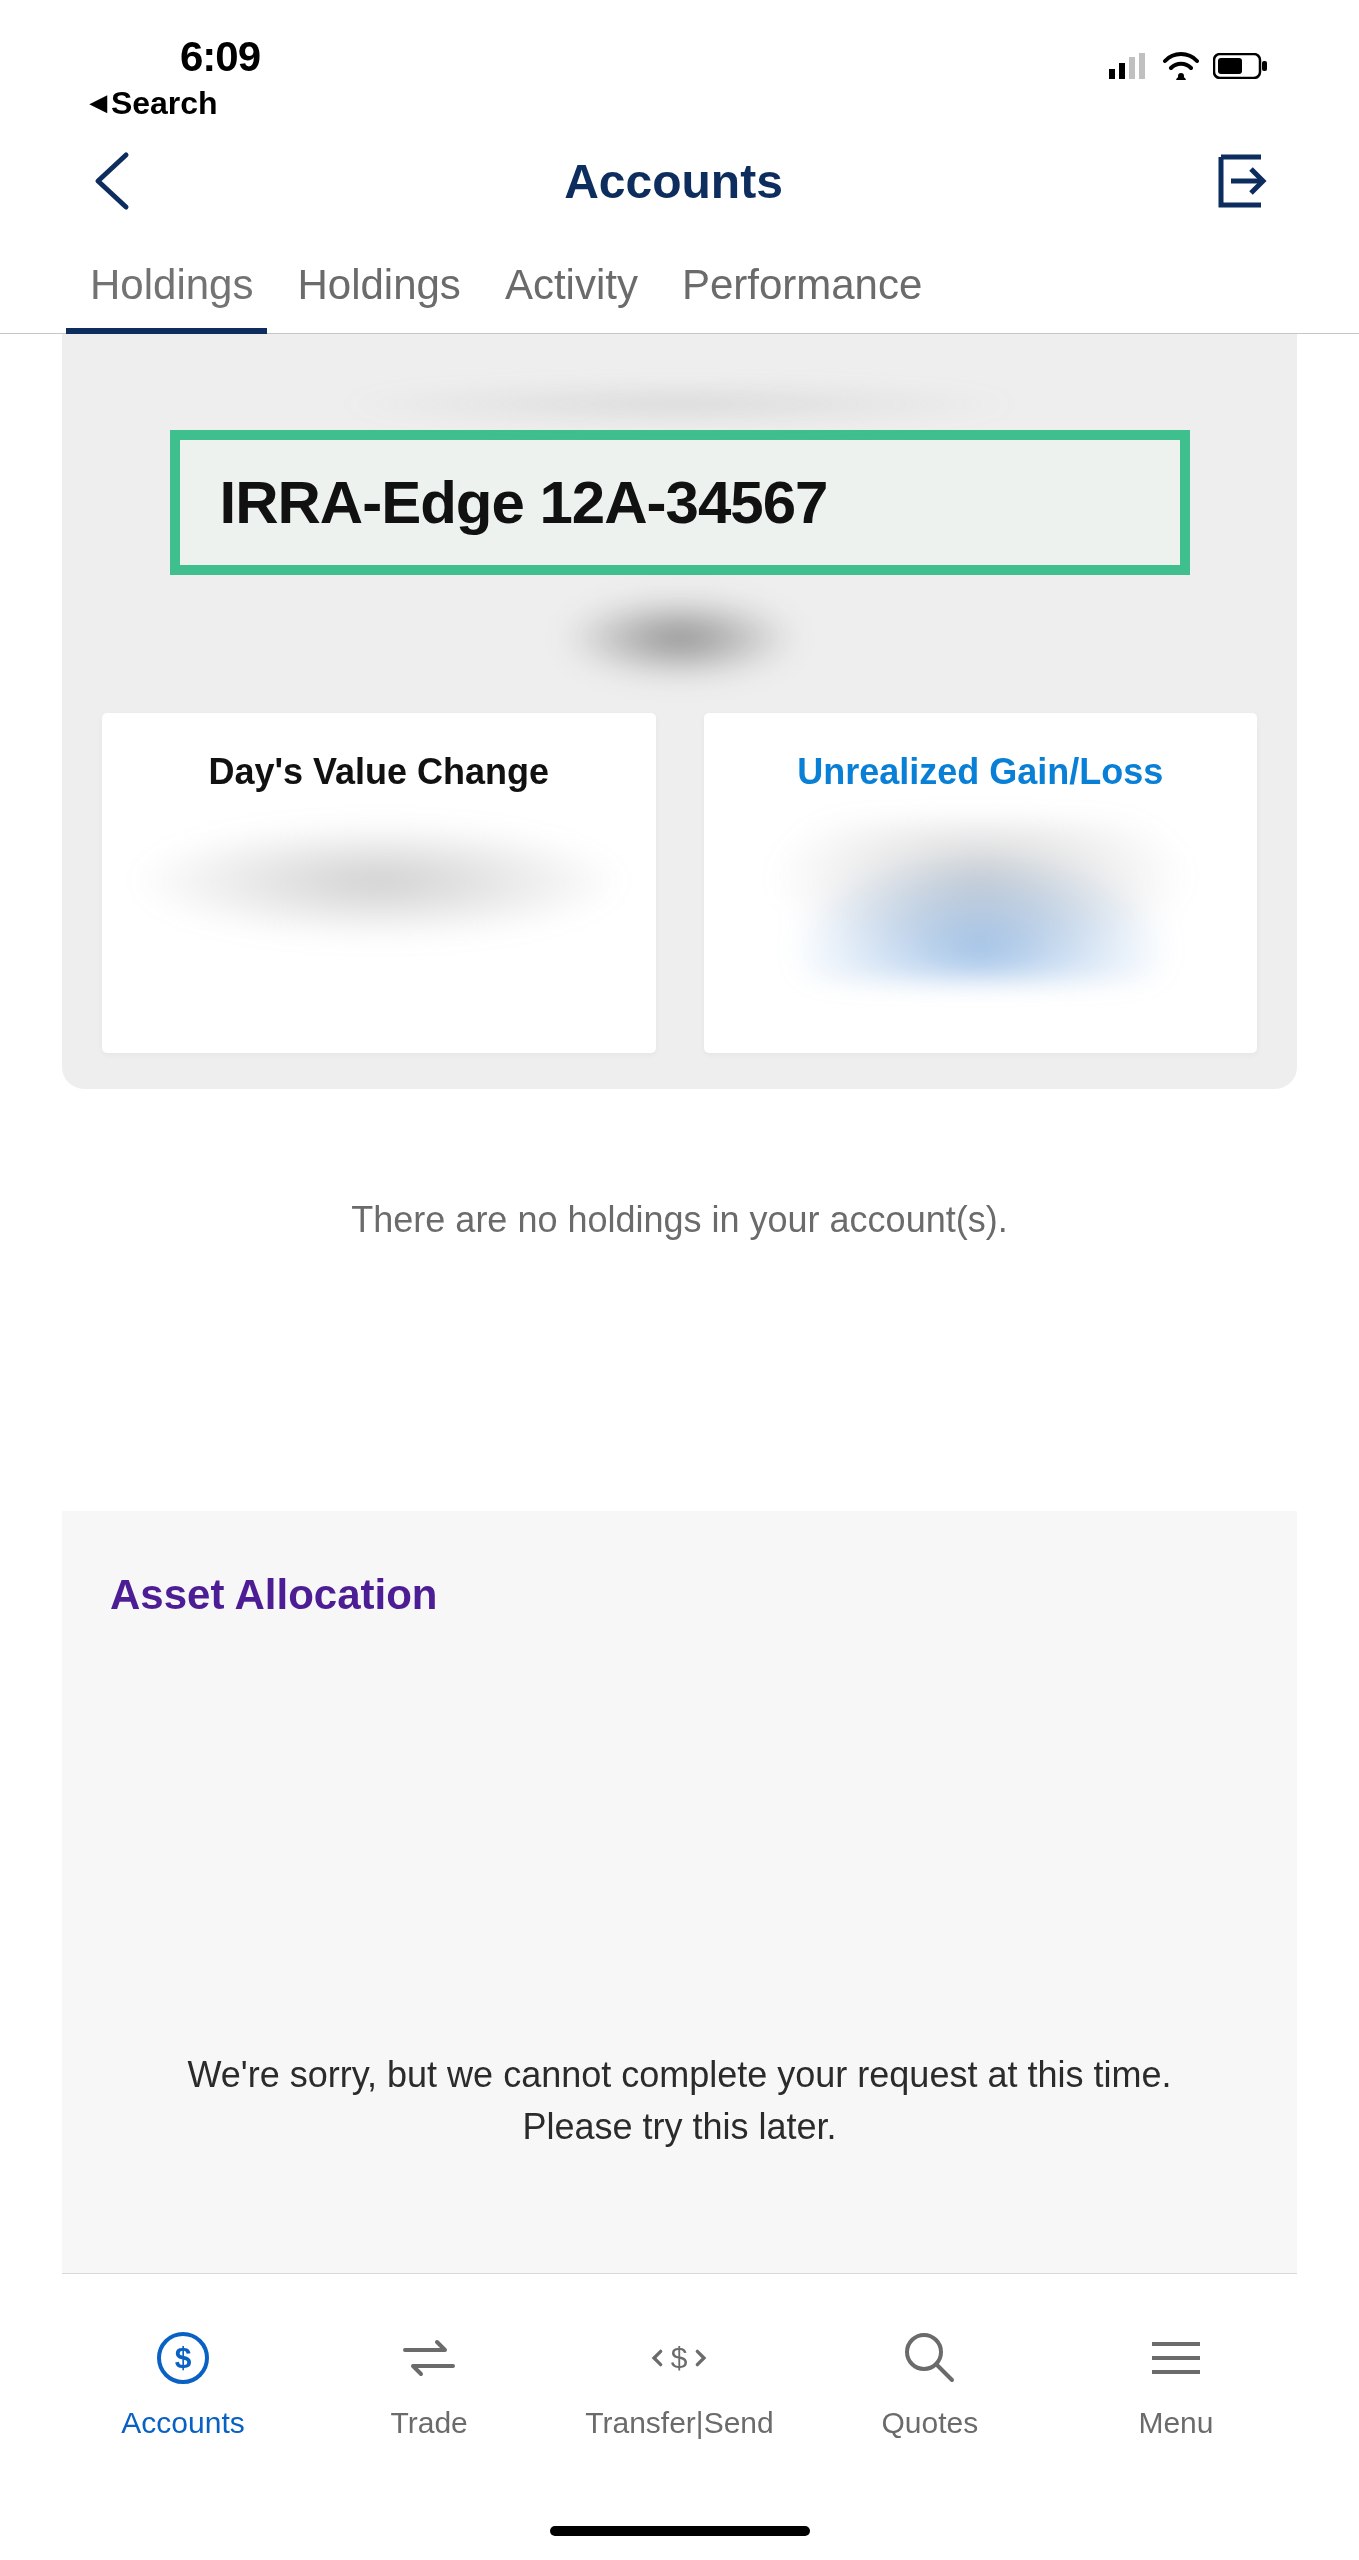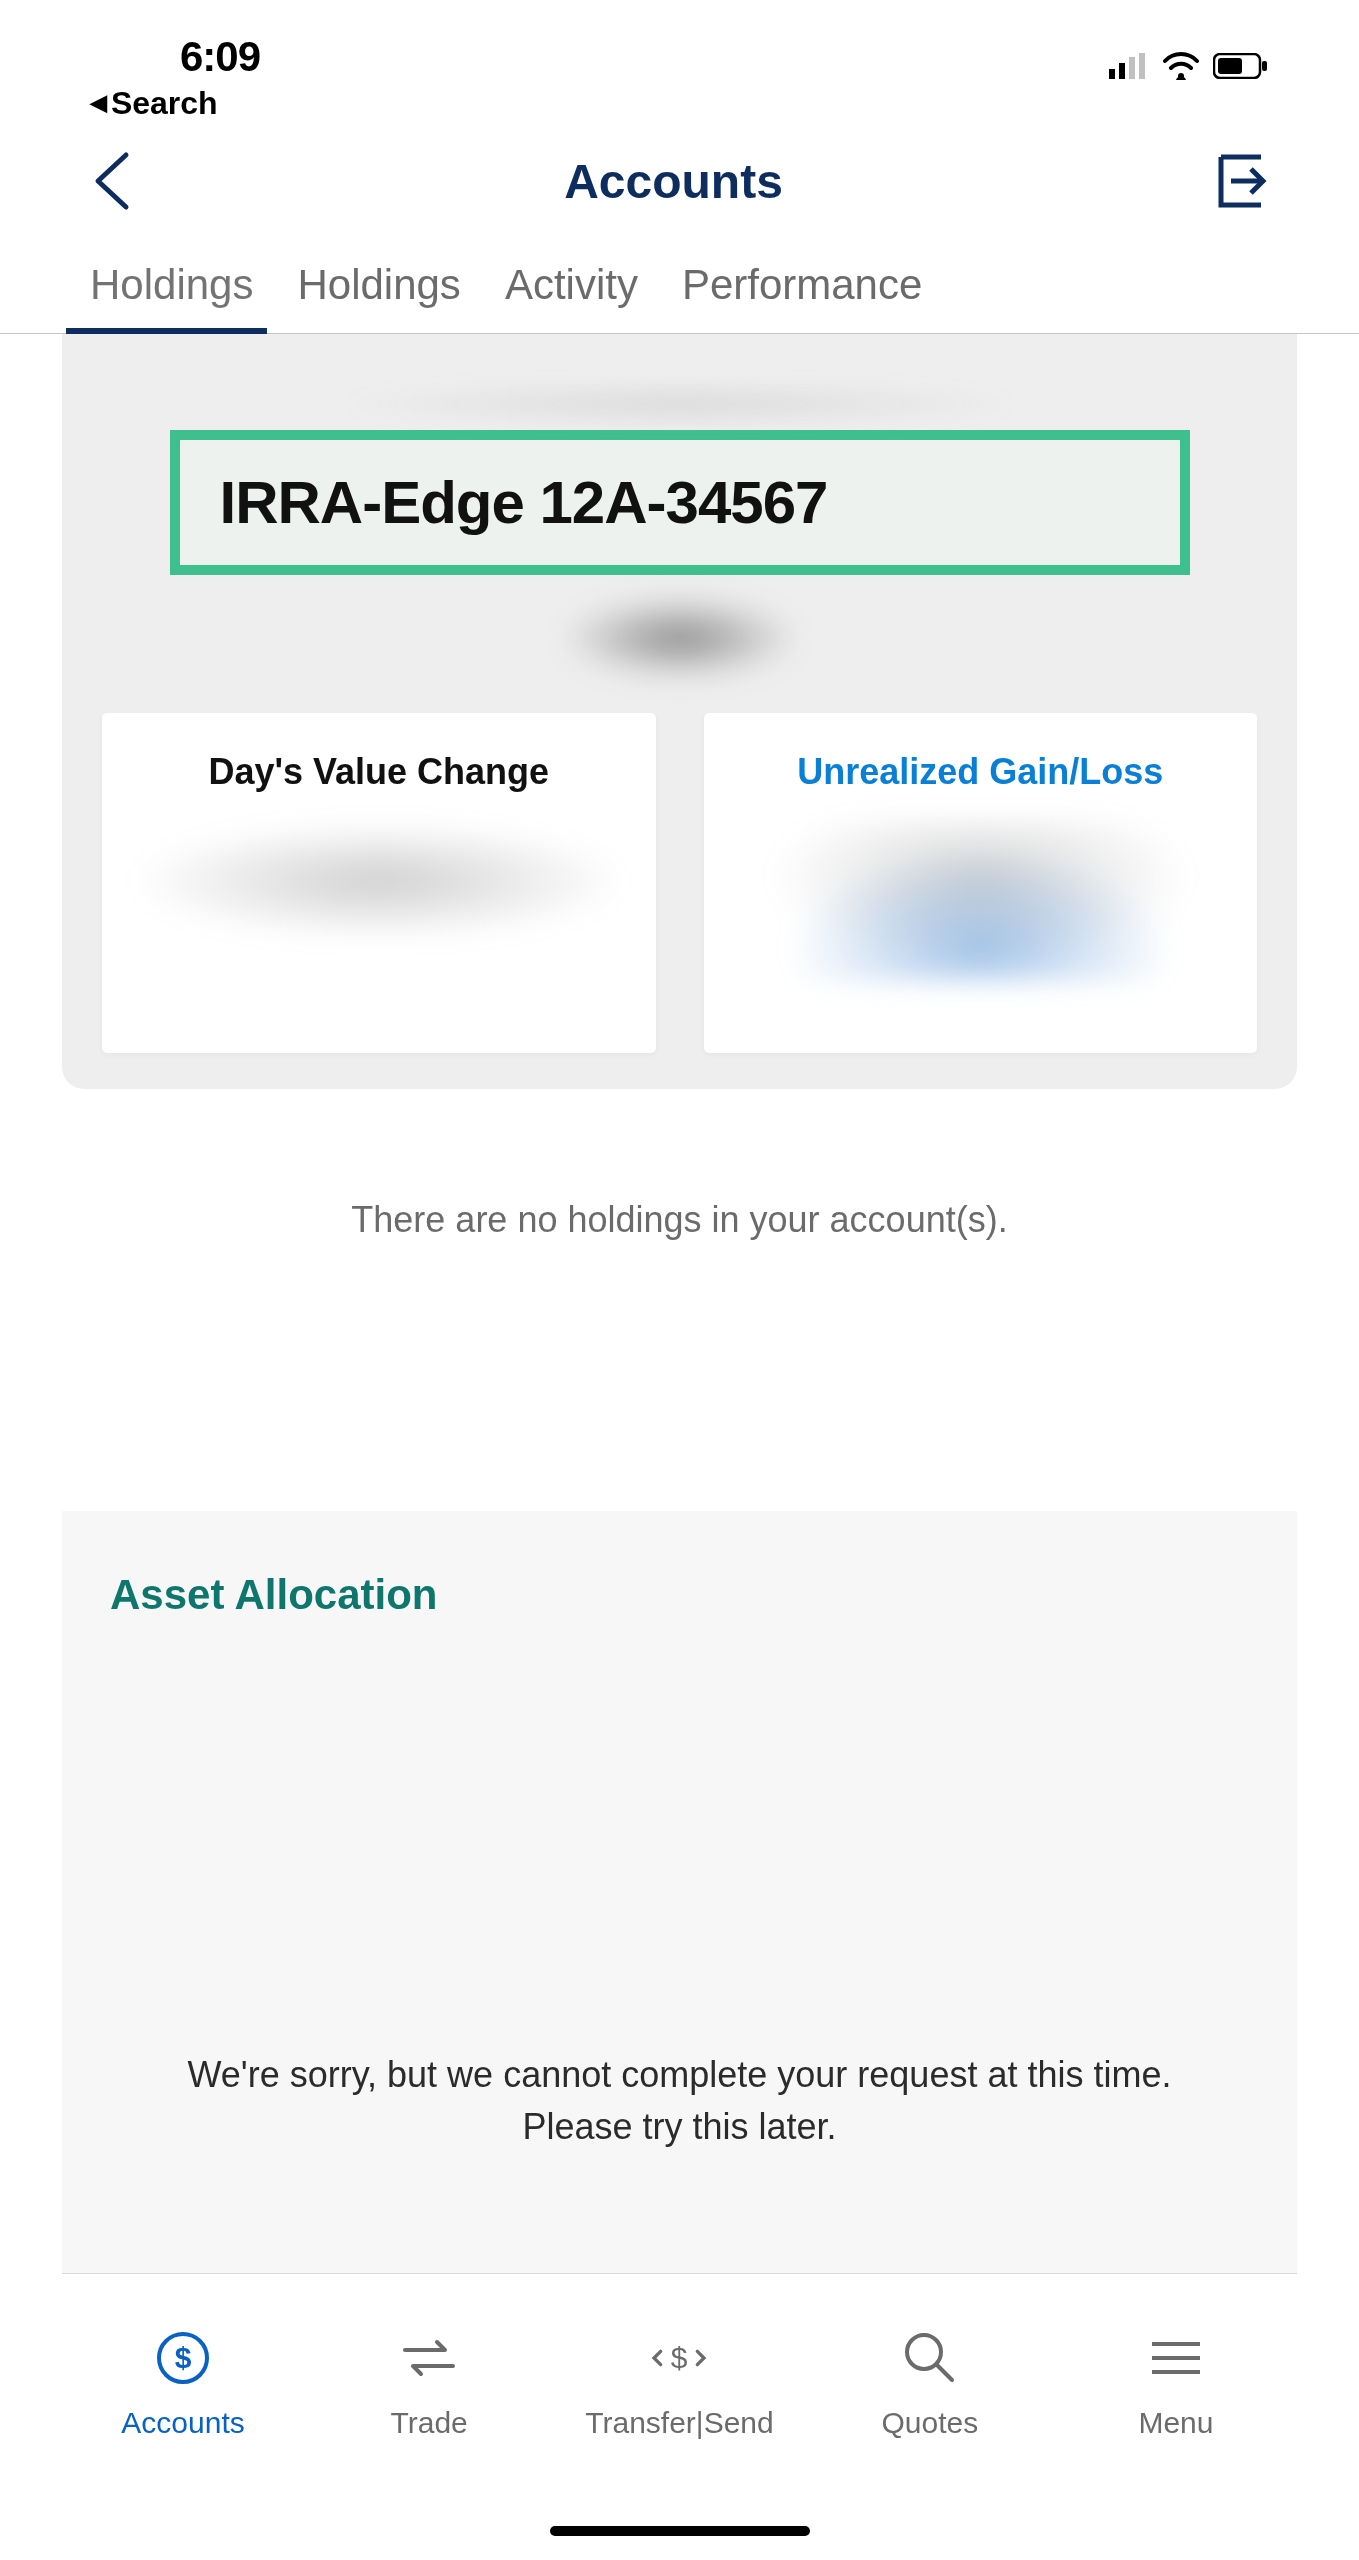--- a/index.html
+++ b/index.html
@@ -170,21 +170,21 @@
     
     .asset-section {
       margin: 270px 62px 0 62px;
       background: #f7f7f7;
       border-bottom: 1px solid #d8d8d8;
       padding: 60px 48px 120px 48px;
     }
     .asset-title {
       font-size: 42px;
       font-weight: 700;
-      color: #0f766e;
+      color: #4c1d95;
     }
     .asset-error {
       text-align: center;
       font-size: 36px;
       color: #2b2b2b;
       margin-top: 430px;
       line-height: 1.45;
       padding: 0 12px;
     }
     

